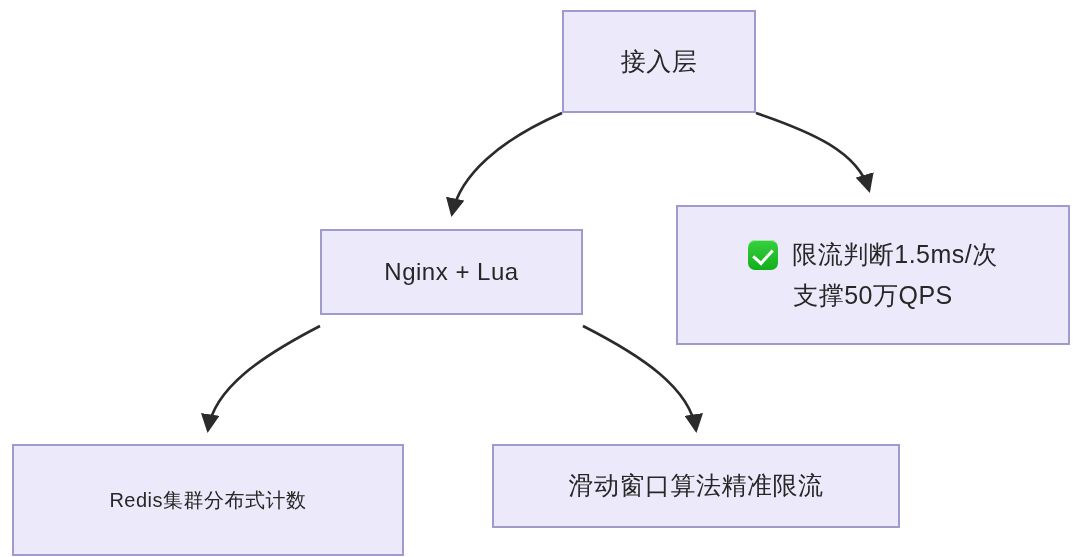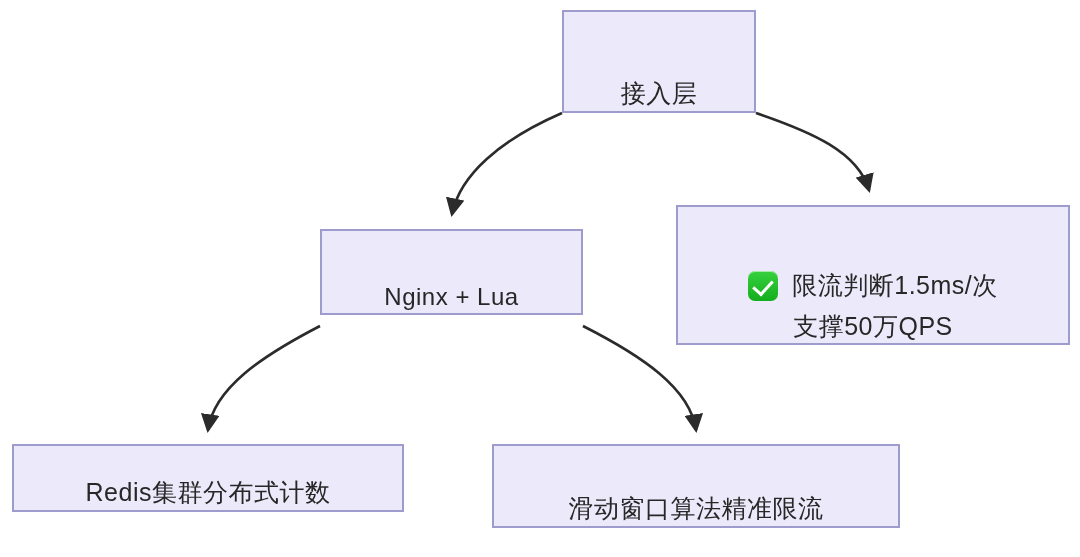--- a/index.html
+++ b/index.html
@@ -22,21 +22,21 @@
     width: 1080px;
     height: 557px;
     pointer-events: none;
   }
   .node {
     position: absolute;
     box-sizing: border-box;
     background: #eceafa;
     border: 2px solid #9e9bcd;
     display: flex;
-    align-items: flex-end;
+    align-items: center;
     justify-content: center;
     text-align: center;
     color: #272727;
     letter-spacing: 0.5px;
   }
   .node-label {
     display: block;
     line-height: 1.35;
     white-space: pre-line;
   }
@@ -48,22 +48,22 @@
   }
   #node-nginx {
     left: 320px; top: 229px; width: 263px; height: 86px;
     font-size: 24px;
   }
   #node-metrics {
     left: 676px; top: 205px; width: 394px; height: 140px;
     font-size: 25px;
   }
   #node-redis {
-    left: 12px; top: 444px; width: 392px; height: 68px;
-    font-size: 25px;
+    left: 12px; top: 444px; width: 392px; height: 112px;
+    font-size: 20px;
   }
   #node-window {
     left: 492px; top: 444px; width: 408px; height: 84px;
     font-size: 25px;
   }
 
   .metrics-inner {
     display: block;
     width: 100%;
     padding: 0 16px;

